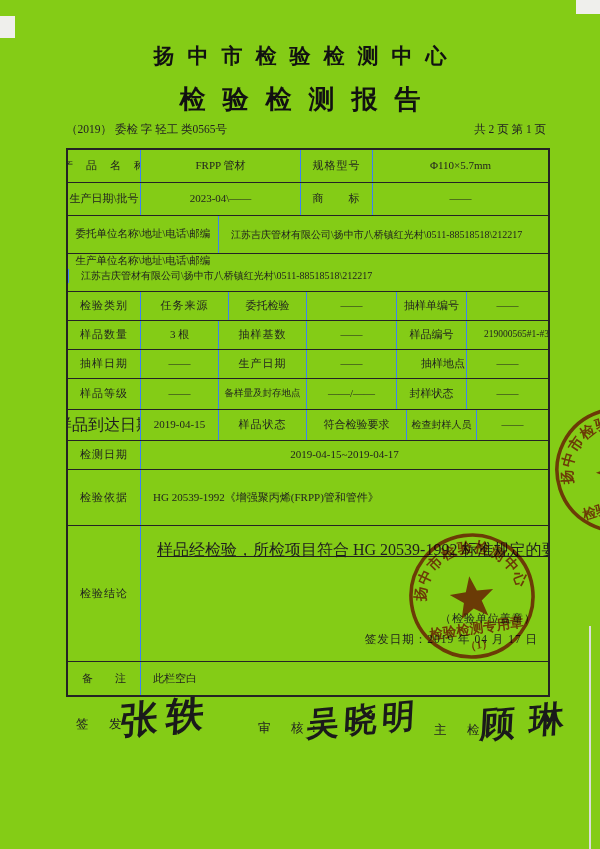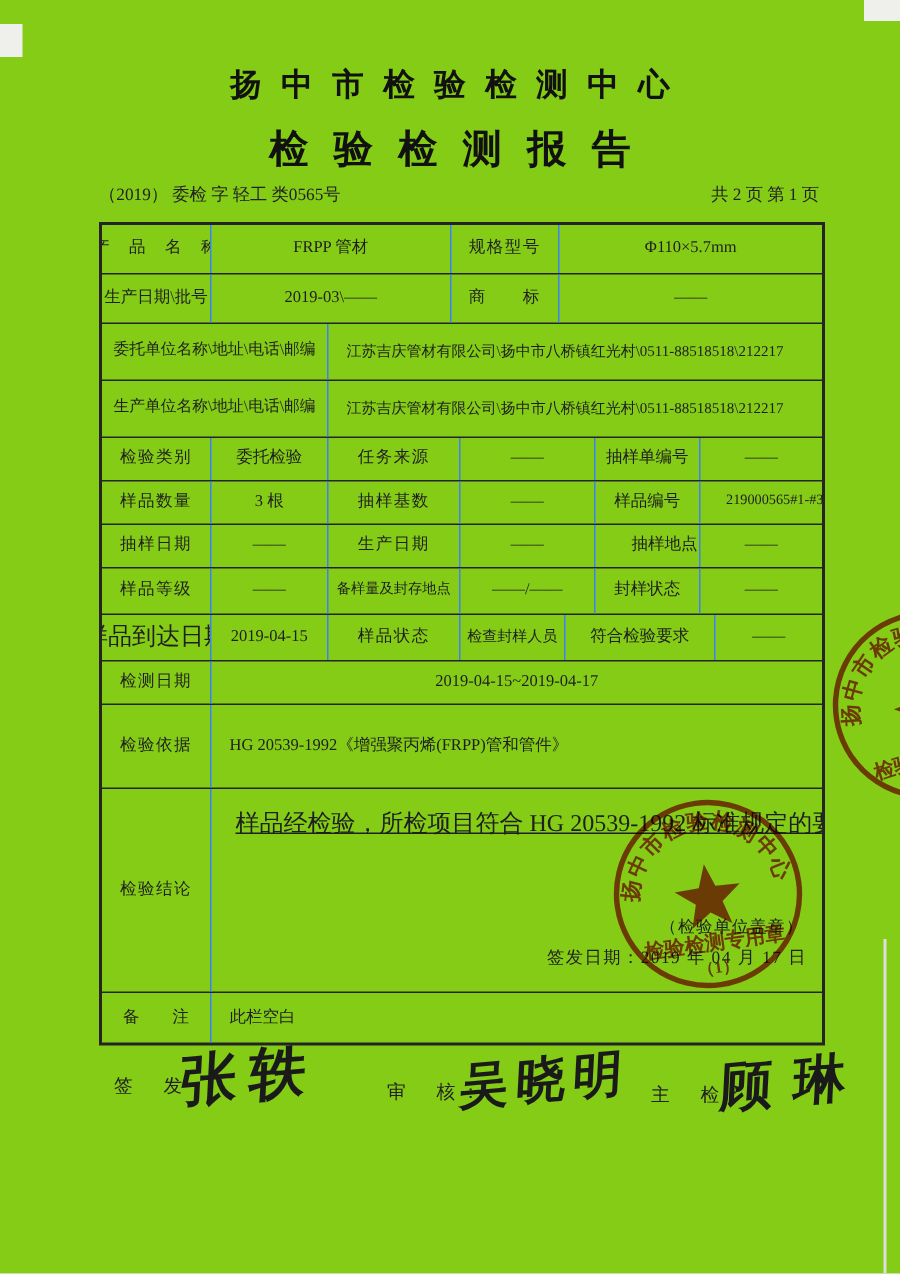--- a/index.html
+++ b/index.html
@@ -65,39 +65,39 @@
 
     <div class="r" style="height:32px;">
       <div class="c lab" style="width:72px;">产　品　名　称</div>
       <div class="c" style="width:160px;">FRPP 管材</div>
       <div class="c lab" style="width:72px;">规格型号</div>
       <div class="c" style="width:176px;">Φ110×5.7mm</div>
     </div>
 
     <div class="r" style="height:32px;">
       <div class="c lab" style="width:72px;letter-spacing:0;text-align:center;">生产日期\批号</div>
-      <div class="c" style="width:160px;">2019-03\——</div>
+      <div class="c" style="width:160px;">2023-04\——</div>
       <div class="c lab" style="width:72px;">商　　标</div>
       <div class="c" style="width:176px;">——</div>
     </div>
 
     <div class="r" style="height:37px;">
       <div class="c" style="width:150px;font-size:10.5px;">委托单位名称\地址\电话\邮编</div>
       <div class="c left small" style="width:330px;">江苏吉庆管材有限公司\扬中市八桥镇红光村\0511-88518518\212217</div>
     </div>
 
-    <div class="r" style="height:37px;">
+    <div class="r" style="height:37px;flex-direction:column;">
       <div class="c" style="width:150px;font-size:10.5px;">生产单位名称\地址\电话\邮编</div>
       <div class="c left small" style="width:330px;">江苏吉庆管材有限公司\扬中市八桥镇红光村\0511-88518518\212217</div>
     </div>
 
     <div class="r" style="height:28px;">
       <div class="c lab" style="width:72px;">检验类别</div>
+      <div class="c lab" style="width:88px;">任务来源</div>
       <div class="c" style="width:78px;">委托检验</div>
-      <div class="c lab" style="width:88px;">任务来源</div>
       <div class="c" style="width:90px;">——</div>
       <div class="c" style="width:70px;">抽样单编号</div>
       <div class="c" style="width:82px;">——</div>
     </div>
 
     <div class="r" style="height:28px;">
       <div class="c lab" style="width:72px;">样品数量</div>
       <div class="c" style="width:78px;">3 根</div>
       <div class="c lab" style="width:88px;">抽样基数</div>
       <div class="c" style="width:90px;">——</div>
@@ -120,22 +120,22 @@
       <div class="c tiny" style="width:88px;">备样量及封存地点</div>
       <div class="c" style="width:90px;">——/——</div>
       <div class="c" style="width:70px;">封样状态</div>
       <div class="c" style="width:82px;">——</div>
     </div>
 
     <div class="r" style="height:30px;">
       <div class="c" style="width:72px;font-size:16px;">样品到达日期</div>
       <div class="c" style="width:78px;">2019-04-15</div>
       <div class="c lab" style="width:88px;">样品状态</div>
+      <div class="c" style="width:100px;">符合检验要求</div>
       <div class="c" style="width:70px;font-size:10px;">检查封样人员</div>
-      <div class="c" style="width:100px;">符合检验要求</div>
       <div class="c" style="width:72px;">——</div>
     </div>
 
     <div class="r" style="height:28px;">
       <div class="c lab" style="width:72px;">检测日期</div>
       <div class="c" style="width:408px;">2019-04-15~2019-04-17</div>
     </div>
 
     <div class="r" style="height:55px;">
       <div class="c lab" style="width:72px;">检验依据</div>

